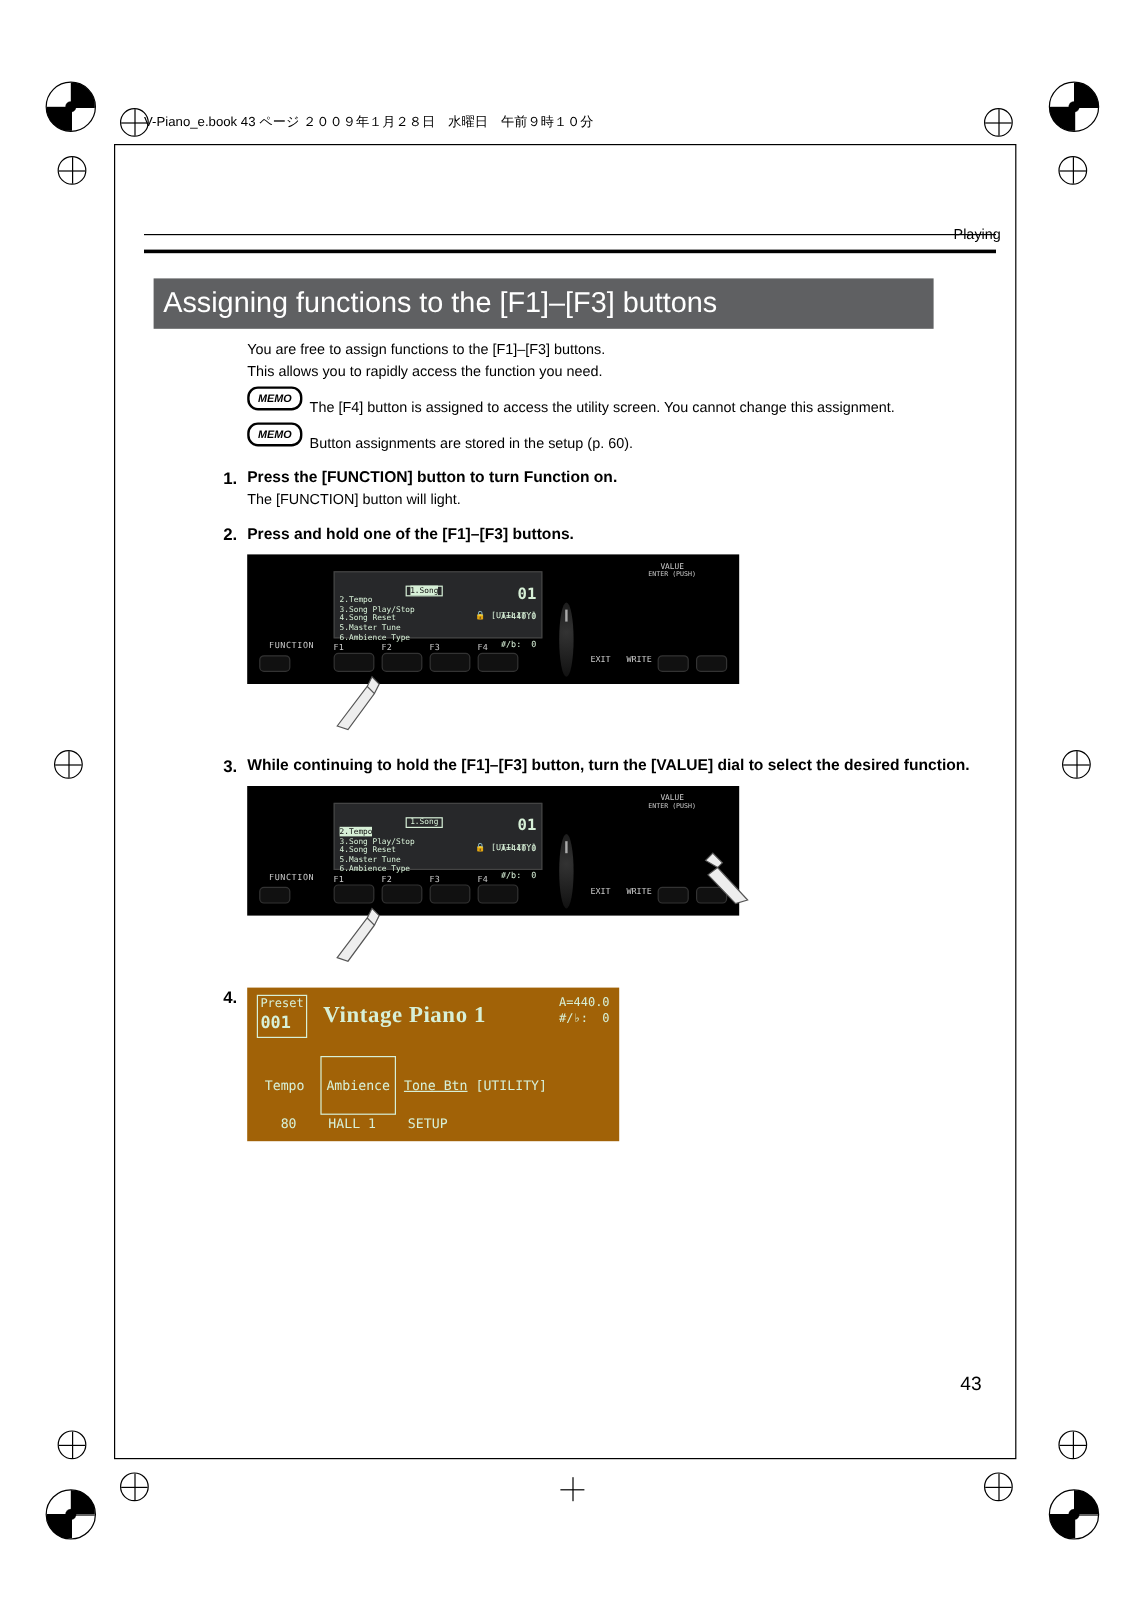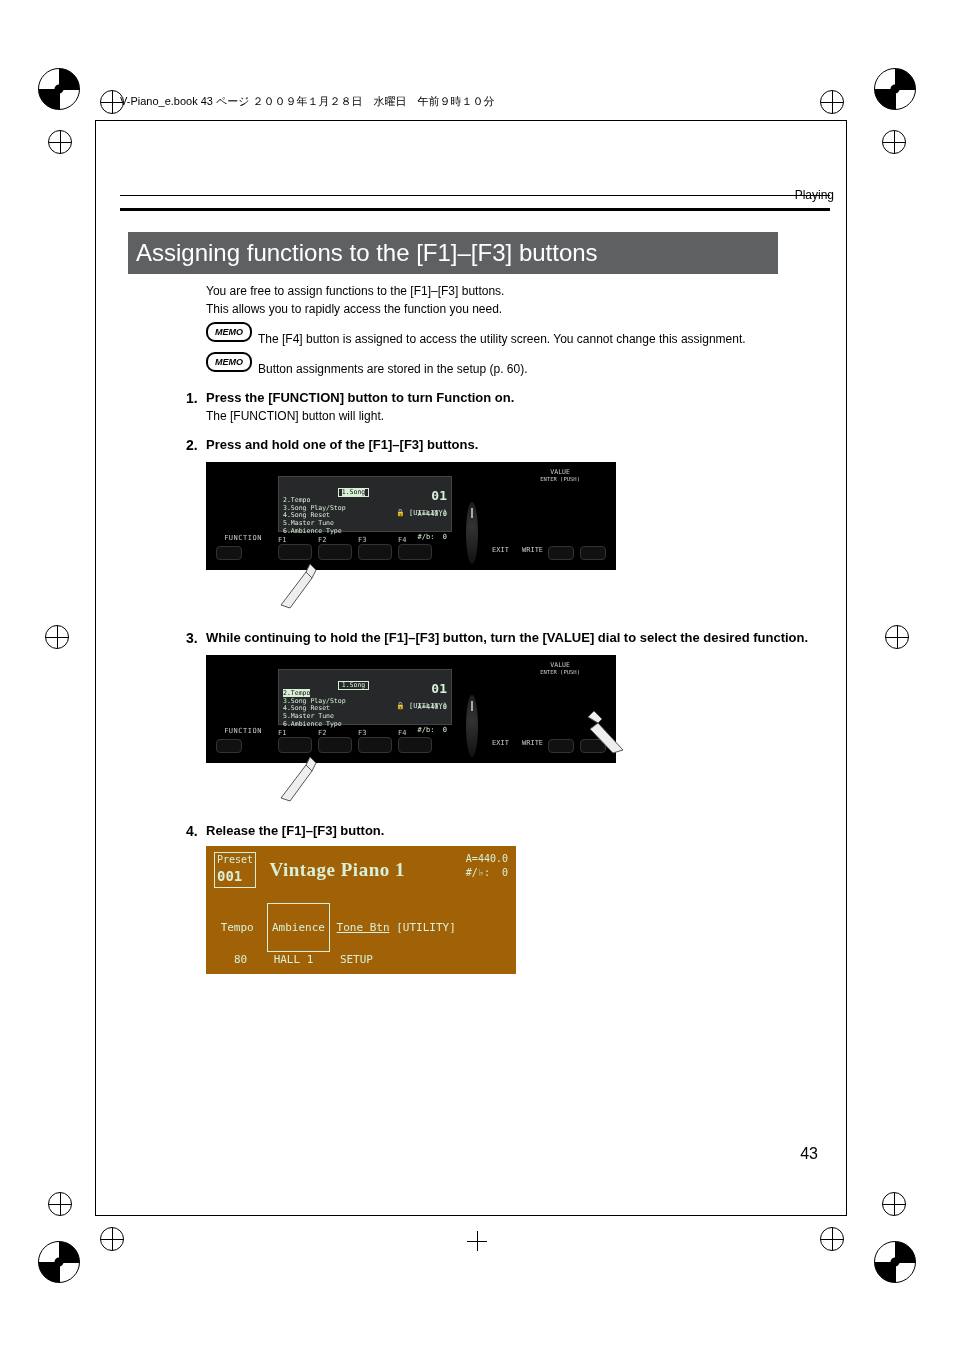--- a/index.html
+++ b/index.html
@@ -434,21 +434,20 @@
           <svg class="hand-svg" viewBox="0 0 60 60">
               <path d="M55 55 L30 28 L22 34 L45 58 Z M30 28 L20 22 L26 16 L34 24 Z" fill="#eee" stroke="#555" stroke-width="1"></path>
             </svg>
         </div>
       </div>
       <div class="panel-spacer"></div>
     </div>
 
     <div class="step">
       <div class="step-num">4.</div>
-      <div class="step-title">Release the [F1]–[F3] button.</div>
 
       <div class="ext-panel"><span class="preset-box"><span>Preset</span>
 <span style="font-size:14px;font-weight:bold">001</span></span>  <span class="vint">Vintage Piano 1</span><span class="vint-right"><span>A=440.0</span>
 <span>#/♭:  0</span></span>
 
  <span>Tempo</span>  <span class="amb-box">Ambience</span> <span class="underline">Tone Btn</span> <span>[UTILITY]</span>
    <span>80</span>    <span>HALL 1</span>    <span>SETUP</span></div>
     </div>
   </div>
 </div>

